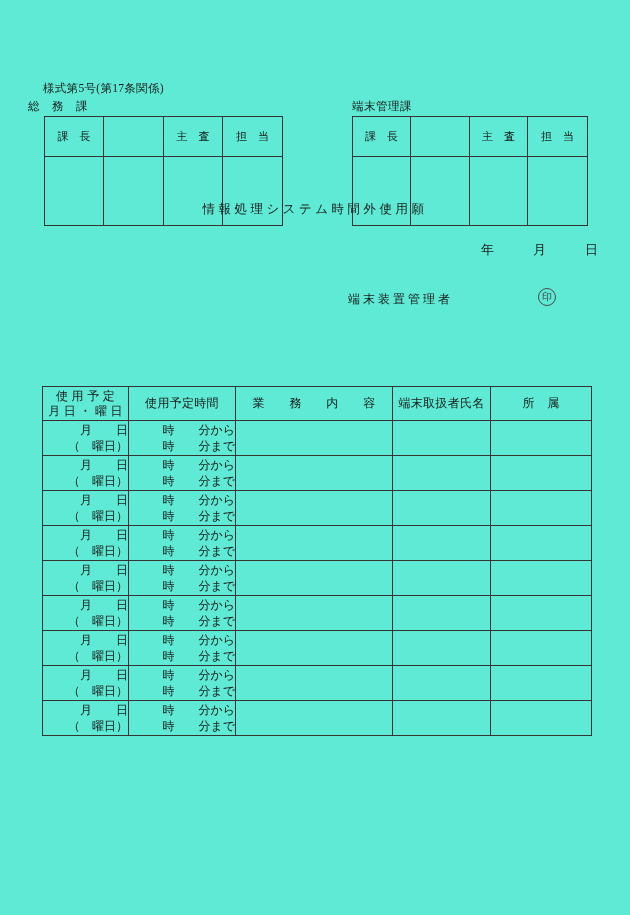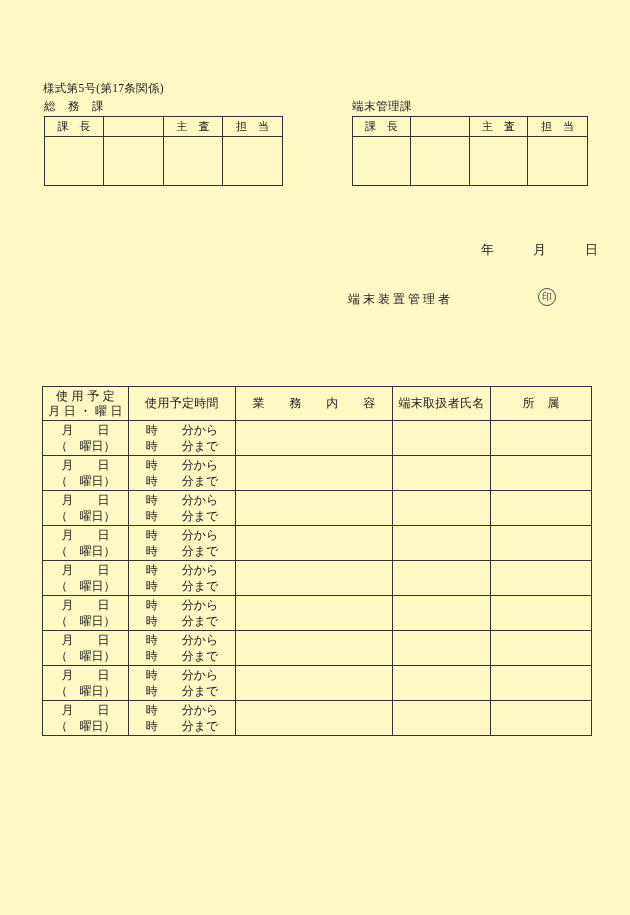--- a/index.html
+++ b/index.html
@@ -1,37 +1,37 @@
 <!DOCTYPE html>
 <html><head>
 <meta charset="utf-8">
 <style>
   html,body{margin:0;padding:0;background:#ffffff;}
   .page{
     position:relative;
     width:630px;height:915px;
-    background:#fef9c3;
+    background:#5eead4;
     color:#1b1b1b;
     font-family:"Liberation Serif","DejaVu Serif",serif;
     overflow:hidden;
   }
   .abs{position:absolute;}
 
   
   .form-number{left:43px;top:81px;font-size:11.5px;letter-spacing:0.3px;}
   .section-label{font-size:11.5px;letter-spacing:0.5px;}
-  .label-left{left:44px;top:99px;font-family:Liberation Mono, monospace;}
+  .label-left{left:28px;top:99px;font-family:Liberation Mono, monospace;}
   .label-right{left:352px;top:99px;}
 
   table{border-collapse:collapse;table-layout:fixed;}
   .approval-table{position:absolute;top:116px;}
   .approval-table td{
     border:1px solid #333;
     text-align:center;vertical-align:middle;
-    font-size:11px;padding:2px;overflow:hidden;
+    font-size:11px;padding:12px;overflow:hidden;
   }
   .approval-table tr.hdr td{height:15px;line-height:15px;}
   .approval-table tr.stamps td{height:44px;}
   .tbl-left{left:44px;width:238px;}
   .tbl-right{left:352px;width:235px;}
 
   
   .doc-title{
     left:0;right:0;top:201px;
     text-align:center;
@@ -56,21 +56,21 @@
 
   
   .main-table{position:absolute;left:42px;top:386px;width:549px;}
   .main-table th,.main-table td{
     border:1px solid #333;
     font-weight:normal;padding:0;
     text-align:center;vertical-align:middle;
     white-space:pre-line;overflow:hidden;
   }
   .main-table th{font-size:12px;line-height:14.5px;height:33px;letter-spacing:0.3px;}
-  .main-table td{font-size:12px;line-height:16px;height:34px;}
+  .main-table td{font-size:12px;line-height:16px;height:34px;text-align:right;}
 </style>
 </head>
 <body>
 
 <div class="page">
 
   <div class="abs form-number">様式第5号(第17条関係)</div>
 
   <div class="abs section-label label-left">総　務　課</div>
   <div class="abs section-label label-right">端末管理課</div>
@@ -114,20 +114,21 @@
     </tr>
     <tr class="stamps">
       <td></td>
       <td></td>
       <td></td>
       <td></td>
     </tr>
   </tbody>
     </table>
 
+  <div class="abs doc-title">情報処理システム時間外使用願</div>
   <div class="abs date-line">年　　　月　　　日</div>
   <div class="abs signer">端末装置管理者</div>
   <div class="abs seal">印</div>
 
 
   <table class="main-table">
     <colgroup>
       <col style="width:86px">
         <col style="width:107px">
         <col style="width:157px">

